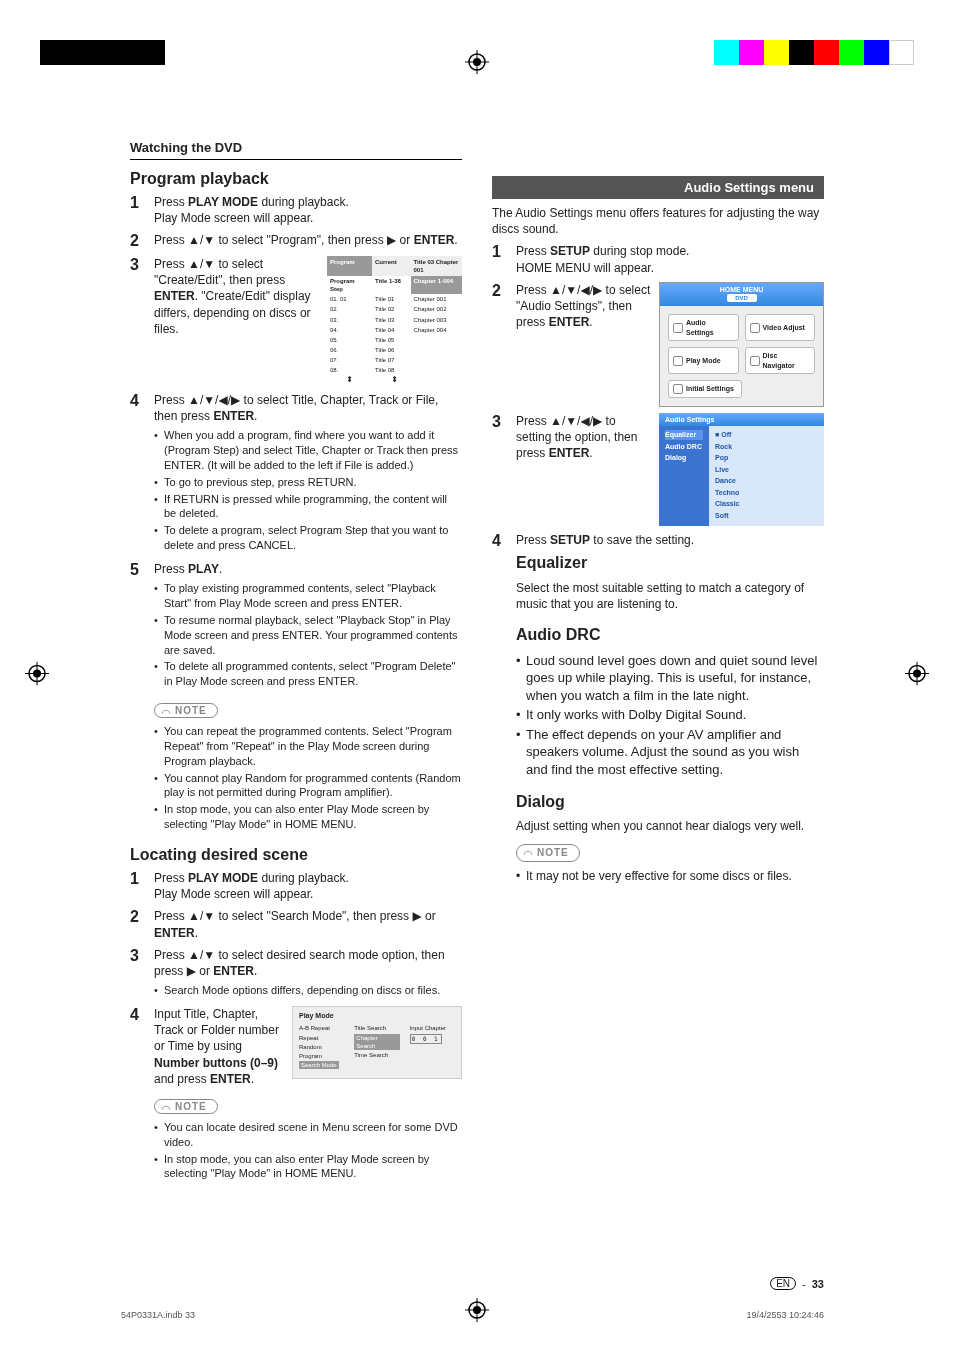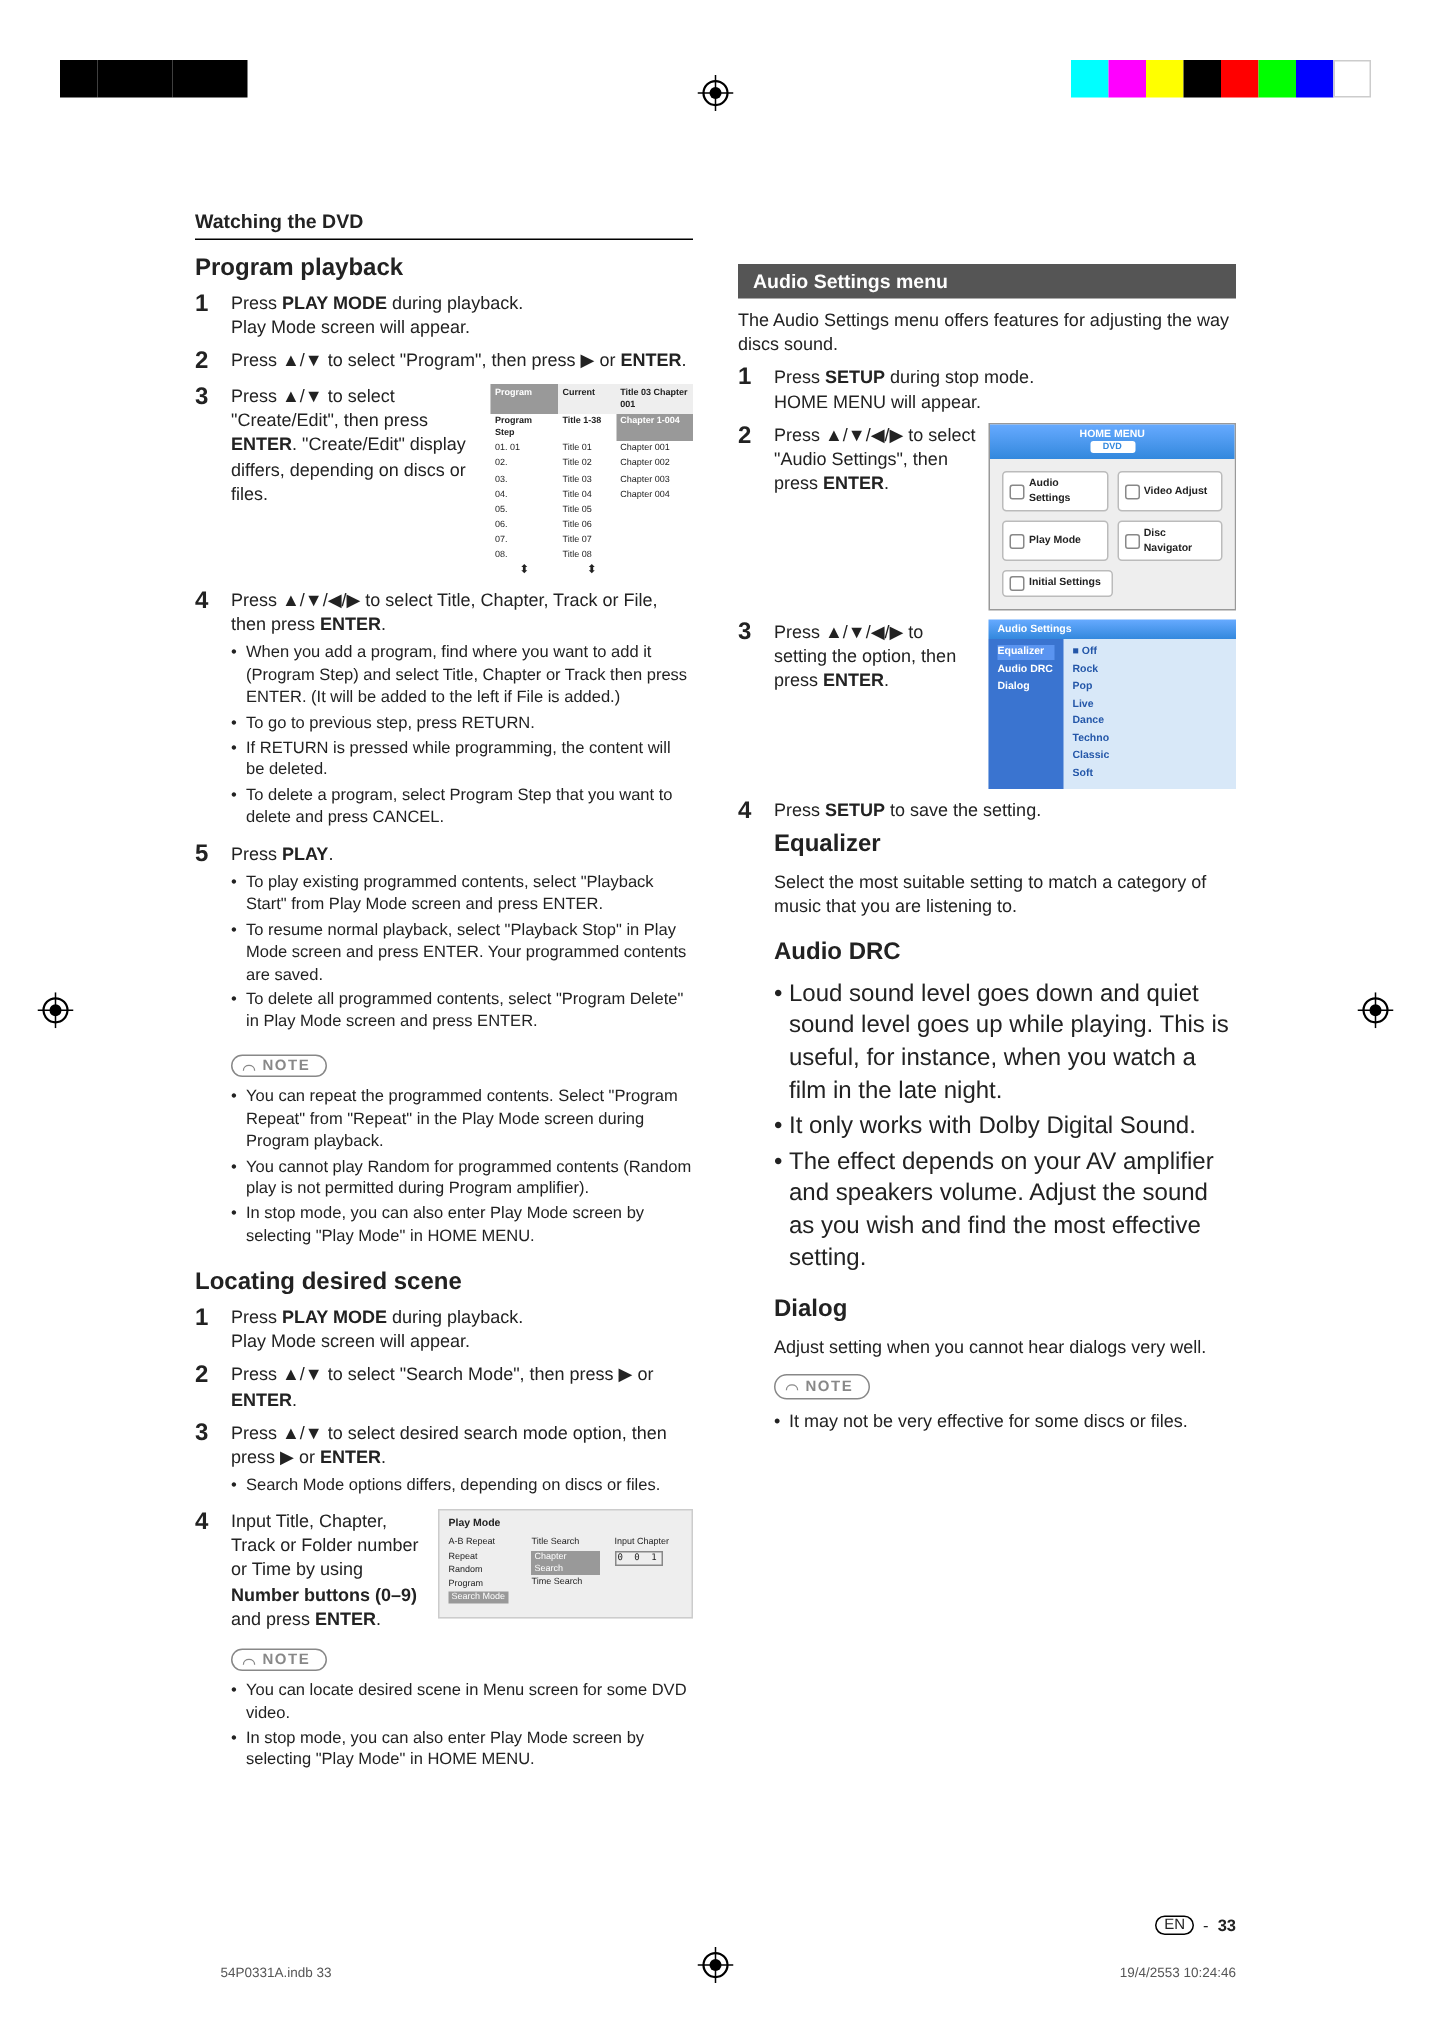--- a/index.html
+++ b/index.html
@@ -50,21 +50,21 @@
   .note-badge {
     display:inline-flex; align-items:flex-start; gap:4px;
     border:1px solid #888; border-radius:9px; padding:1px 10px 1px 6px;
     color:#888; font-size:10px; font-weight:bold; letter-spacing:1px;
     margin:6px 0 2px;
   }
   .note-badge svg { width:10px; height:10px; }
 
   .menu-bar {
     background:#555; color:#fff; font-weight:bold; font-size:13px;
-    padding:4px 10px; margin:0 0 6px;
+    padding:4px 10px; margin:0 0 6px;text-align:right;
   }
 
   .arrow { font-family:inherit; }
 
   
   .prog-table {
     width:135px; font-size:6px; border:0; background:#fff;
   }
   .prog-table .hdr-row { display:flex; background:#eee; }
   .prog-table .hdr-row .c1 { flex:1.2; background:#999; color:#fff; font-weight:bold; padding:2px 3px; position:relative; }
@@ -128,21 +128,21 @@
   .audio-panel .ap-right div { margin-bottom:2px; }
 
   
   .page-foot {
     position:absolute; bottom:60px; right:130px;
     font-size:11px; display:flex; align-items:center; gap:6px;
   }
   .page-foot .en-badge {
     border:1px solid #000; border-radius:9px; padding:0 5px; font-size:10px;
   }
-  .print-info-l { position:absolute; bottom:30px; left:147px; font-size:9px; color:#555;margin-top:20px; }
+  .print-info-l { position:absolute; bottom:30px; left:121px; font-size:9px; color:#555;margin-top:20px; }
   .print-info-r { position:absolute; bottom:30px; right:130px; font-size:9px; color:#555; }
 
 </style>
 </head>
 <body>
 
 <div class="printer-bar left">
   <div class="sw" style="background:#000"></div>
   <div class="sw" style="background:#000"></div>
   <div class="sw" style="background:#000"></div>
@@ -476,21 +476,21 @@
     </div>
 
     <div class="step-row">
       <div class="step-num">4</div>
       <div class="step-body">
         <span>Press </span><b>SETUP</b><span> to save the setting.</span>
         <div class="sub-h" style="margin-top:4px">Equalizer</div>
         <div>Select the most suitable setting to match a category of music that you are listening to.</div>
 
         <div class="sub-h" style="margin-top:12px">Audio DRC</div>
-        <ul class="bullets" style="font-size:16px">
+        <ul class="bullets" style="font-size:13px">
           <li>Loud sound level goes down and quiet sound level goes up while playing. This is useful, for instance, when you watch a film in the late night.</li>
           <li>It only works with Dolby Digital Sound.</li>
           <li>The effect depends on your AV amplifier and speakers volume. Adjust the sound as you wish and find the most effective setting.</li>
         </ul>
 
         <div class="sub-h" style="margin-top:12px">Dialog</div>
         <div>Adjust setting when you cannot hear dialogs very well.</div>
 
         <div class="note-badge" style="margin-top:10px">
           <svg viewBox="0 0 24 24">

